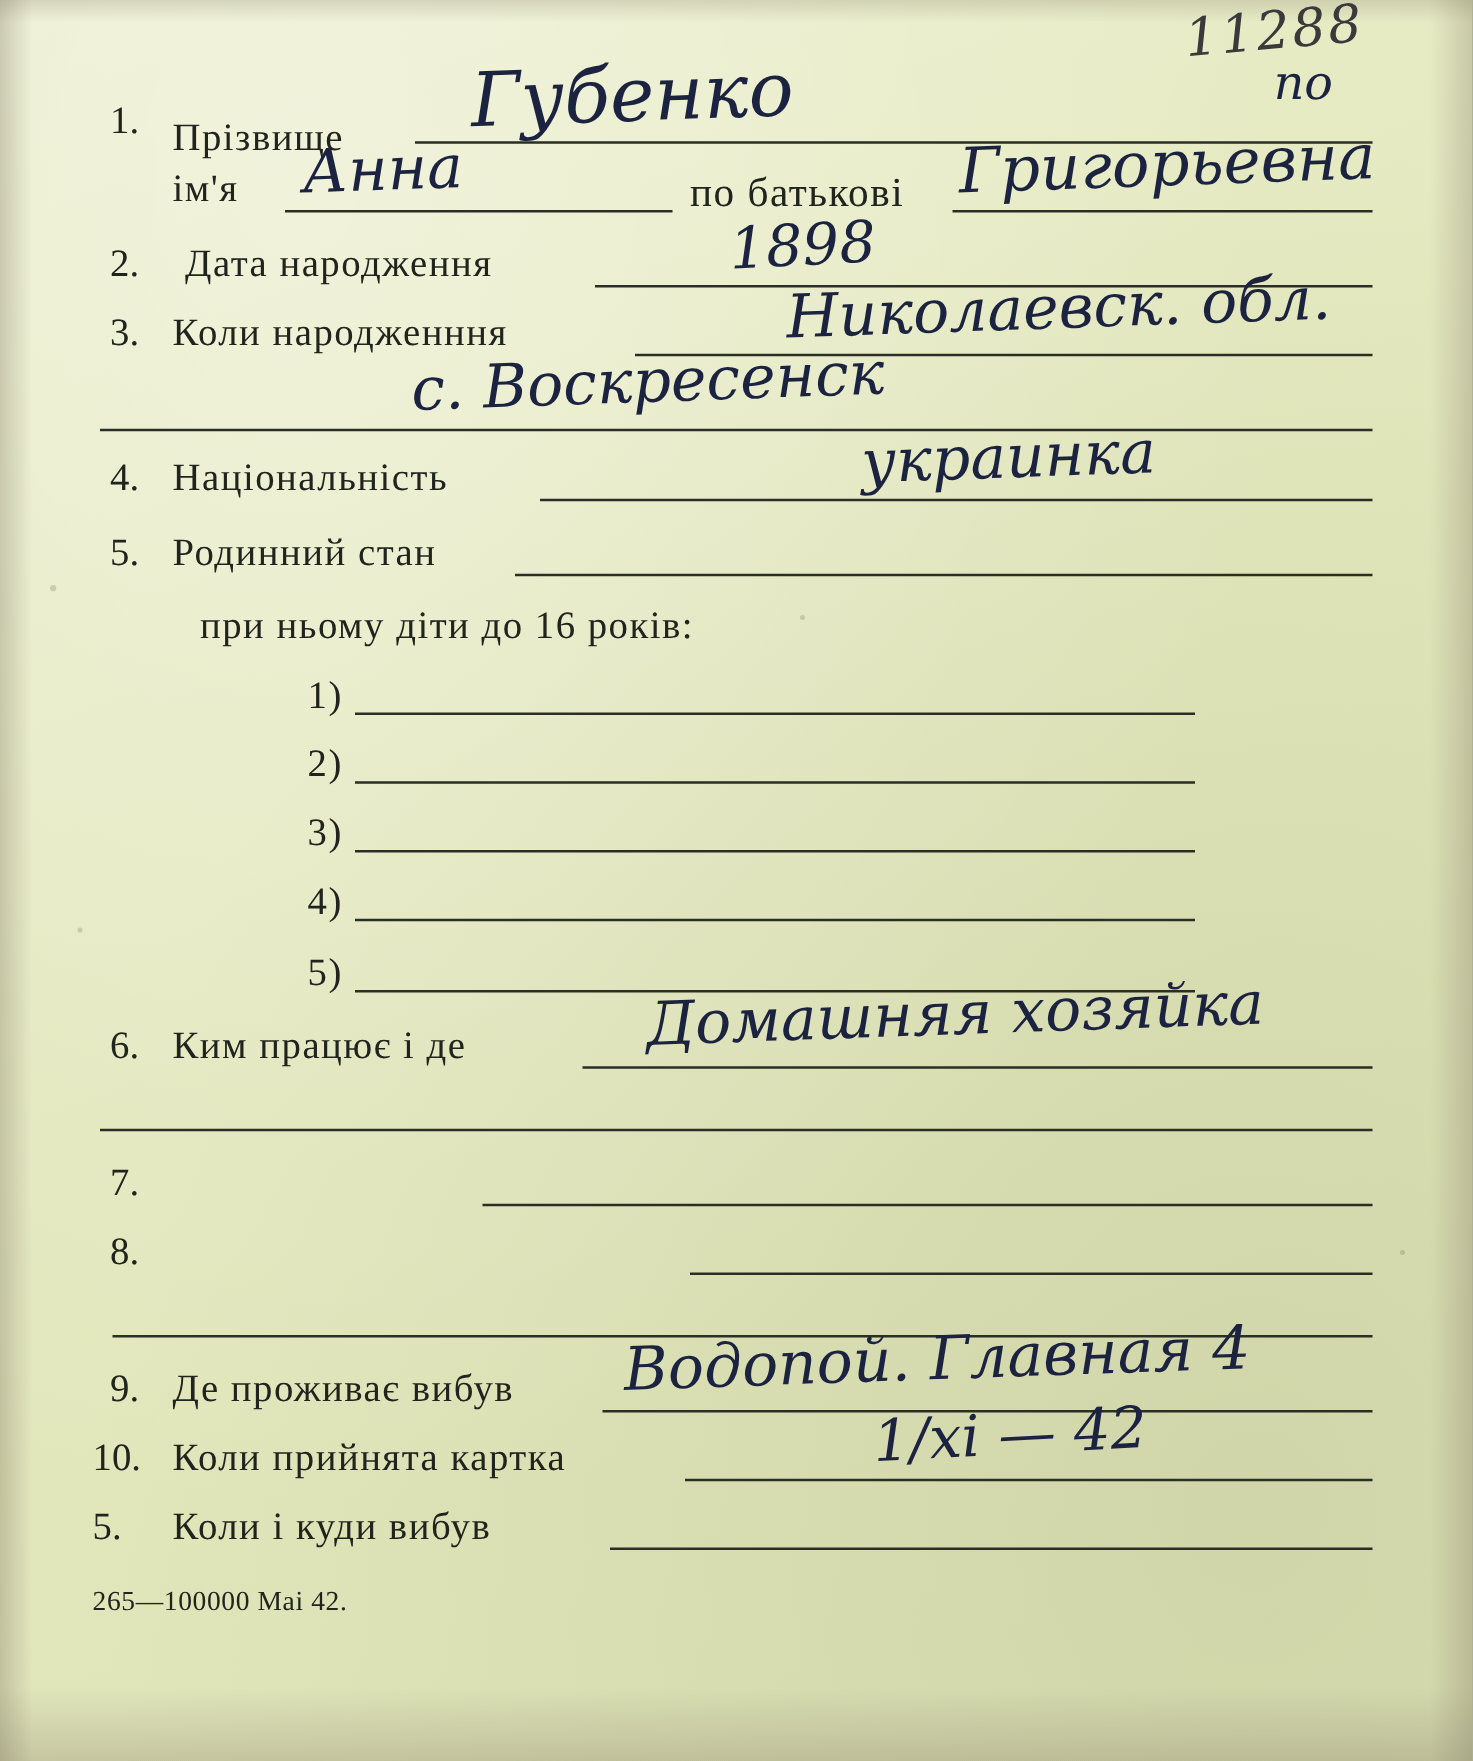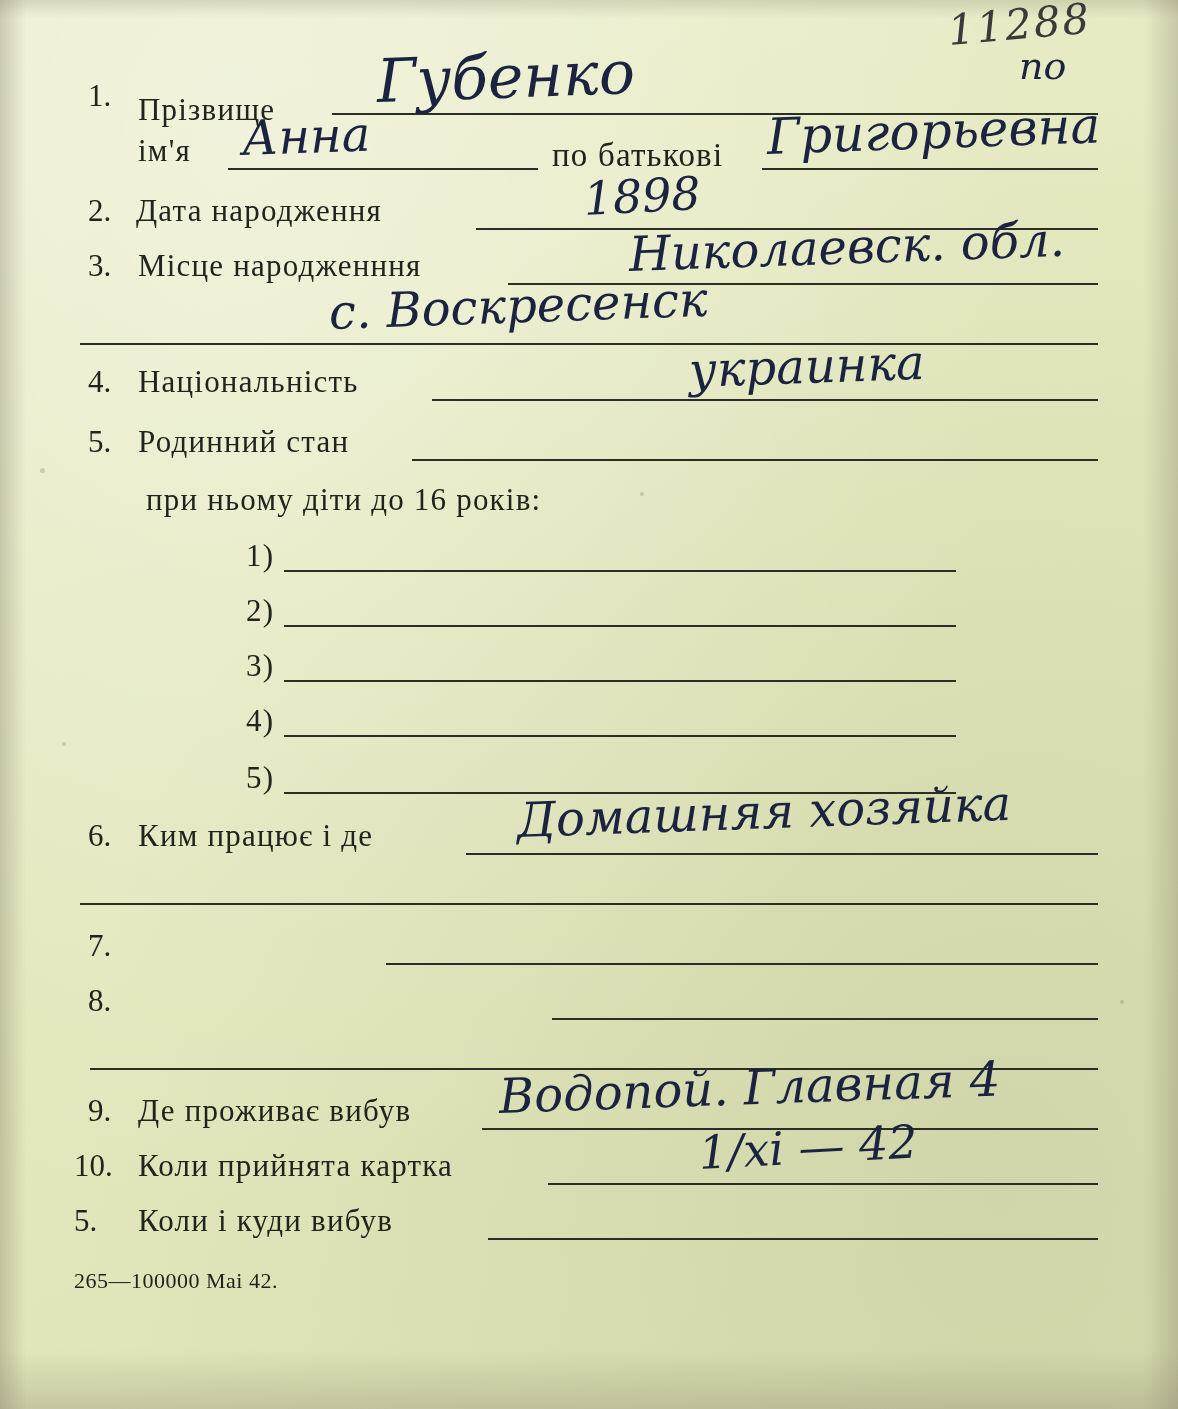--- a/index.html
+++ b/index.html
@@ -124,42 +124,42 @@
 
     <div class="lbl" style="left:138px;top:133px;">ім'я</div>
     <div class="rule" style="left:228px;top:168px;width:310px;"></div>
     <div class="hand" style="left:243px;top:110px;font-size:48px;transform:rotate(-2deg);">Анна</div>
 
     <div class="lbl" style="left:552px;top:137px;font-size:33px;">по батькові</div>
     <div class="rule" style="left:762px;top:168px;width:336px;"></div>
     <div class="hand" style="left:768px;top:108px;font-size:50px;transform:rotate(-2deg);">Григорьевна</div>
 
     <div class="num" style="left:88px;top:193px;">2.</div>
-    <div class="lbl" style="left:136px;top:193px;">Дата народження</div>
+    <div class="lbl" style="left:148px;top:193px;">Дата народження</div>
     <div class="rule" style="left:476px;top:228px;width:622px;"></div>
     <div class="hand" style="left:585px;top:172px;font-size:46px;transform:rotate(-3deg);">1898</div>
 
     <div class="num" style="left:88px;top:248px;">3.</div>
-    <div class="lbl" style="left:138px;top:248px;">Місце народженння</div>
+    <div class="lbl" style="left:138px;top:248px;">Коли народженння</div>
     <div class="rule" style="left:508px;top:283px;width:590px;"></div>
     <div class="hand" style="left:630px;top:226px;font-size:48px;transform:rotate(-2deg);">Николаевск. обл.</div>
 
     <div class="rule" style="left:80px;top:343px;width:1018px;"></div>
     <div class="hand" style="left:330px;top:284px;font-size:48px;transform:rotate(-2deg);">с. Воскресенск</div>
 
     <div class="num" style="left:88px;top:364px;">4.</div>
     <div class="lbl" style="left:138px;top:364px;">Національність</div>
     <div class="rule" style="left:432px;top:399px;width:666px;"></div>
     <div class="hand" style="left:690px;top:342px;font-size:48px;transform:rotate(-2deg);">украинка</div>
 
     <div class="num" style="left:88px;top:424px;">5.</div>
     <div class="lbl" style="left:138px;top:424px;">Родинний стан</div>
     <div class="rule" style="left:412px;top:459px;width:686px;"></div>
 
-    <div class="lbl" style="left:146px;top:482px;">при ньому діти до 16 років:</div>
+    <div class="lbl" style="left:160px;top:482px;">при ньому діти до 16 років:</div>
 
     <div class="lbl" style="left:246px;top:538px;">1)</div>
     <div class="rule" style="left:284px;top:570px;width:672px;"></div>
 
     <div class="lbl" style="left:246px;top:593px;">2)</div>
     <div class="rule" style="left:284px;top:625px;width:672px;"></div>
 
     <div class="lbl" style="left:246px;top:648px;">3)</div>
     <div class="rule" style="left:284px;top:680px;width:672px;"></div>
 

